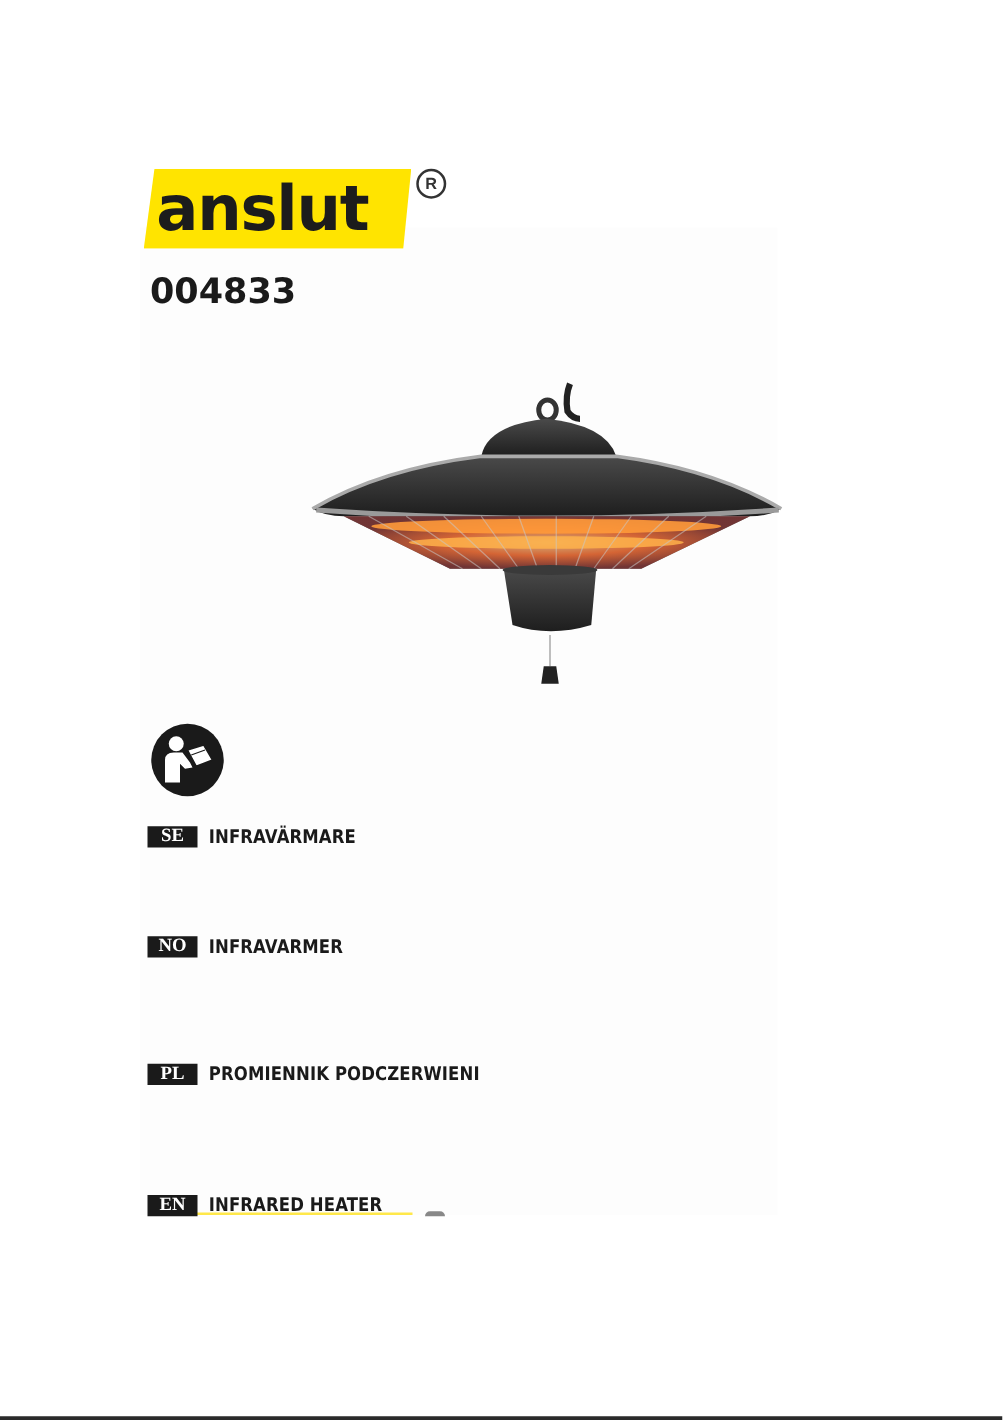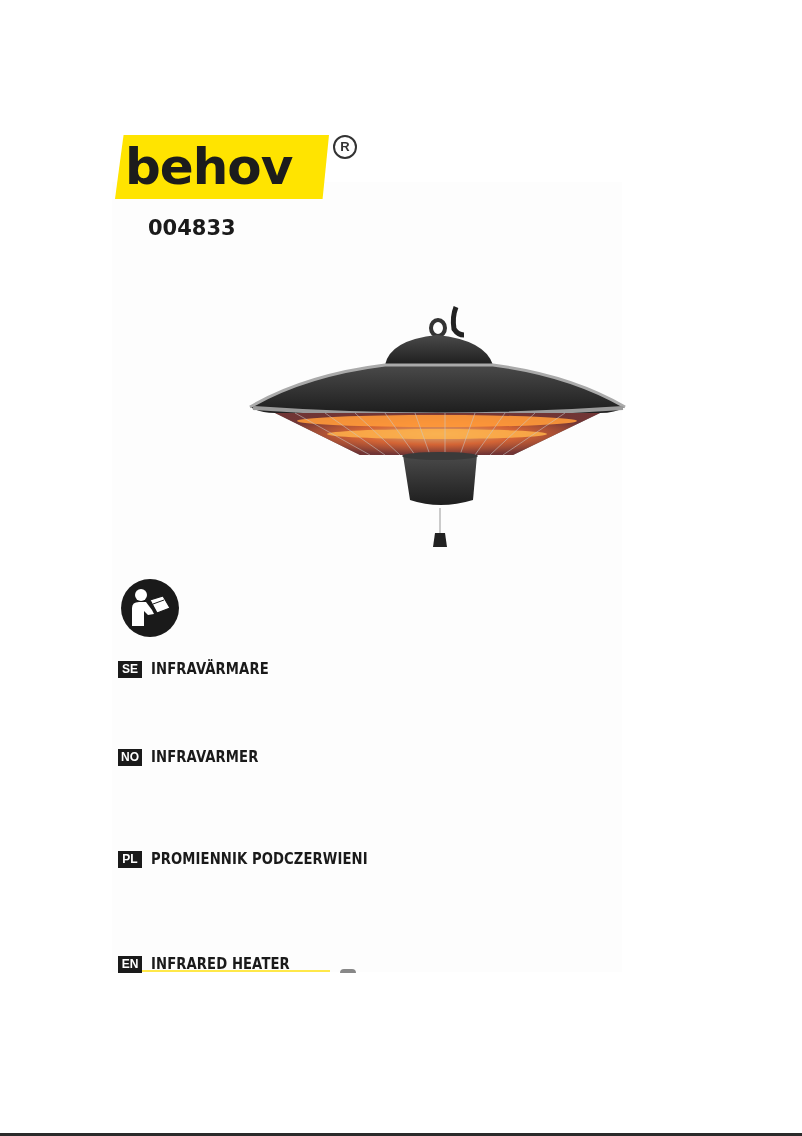--- a/index.html
+++ b/index.html
@@ -23,31 +23,31 @@
     position: absolute; left: 10px; top: 2px;
     font-family: "DejaVu Sans", sans-serif; font-weight: bold;
     font-size: 50px; letter-spacing: -1px; color: #1c1c1c; line-height: 60px;
   }
   .logo-reg {
     position: absolute; left: 218px; top: 0px;
     width: 20px; height: 20px; border: 2px solid #333; border-radius: 50%;
     font-size: 13px; font-weight: bold; text-align: center; line-height: 20px; color: #333;
   }
   .article-no {
-    position: absolute; left: 148px; top: 216px;
-    font-family: "DejaVu Sans", sans-serif; font-weight: bold; font-size: 21px; color: #1a1a1a;
+    position: absolute; left: 120px; top: 216px;
+    font-family: "DejaVu Sans", sans-serif; font-weight: bold; font-size: 28px; color: #1a1a1a;
   }
   .product-image { position: absolute; left: 245px; top: 295px; width: 385px; height: 265px; }
   .manual-icon { position: absolute; left: 120px; top: 578px; width: 60px; height: 60px; }
   .lang-section { position: absolute; left: 118px; }
   .lang-head { display: flex; align-items: center; height: 20px; }
   .lang-badge {
-    background: #1a1a1a; color: #fff; font-weight: bold; font-size: 12px;
-    width: 24px; height: 17px; line-height: 17px; text-align: center;
-    font-family: Liberation Sans, sans-serif;
+    background: #1a1a1a; color: #fff; font-weight: bold; font-size: 15px;
+    width: 40px; height: 17px; line-height: 17px; text-align: center;
+    font-family: Liberation Serif, serif;
   }
   .lang-title {
     margin-left: 9px; font-weight: bold; font-size: 15px; letter-spacing: 0.1px;
     font-family: "DejaVu Sans", sans-serif; transform: scaleX(0.88); transform-origin: left center;
     color: #1a1a1a; white-space: nowrap;
   }
   .lang-lines { margin-top: 1px; }
   .lang-line {
     font-size: 12px; line-height: 15.5px; color: #222; white-space: nowrap;
     font-family: "DejaVu Sans", sans-serif; transform: scaleX(0.86); transform-origin: left center;
@@ -61,21 +61,21 @@
   }
   .bottom-rule { position: absolute; left: 0; top: 1133px; width: 802px; height: 3px; background: #2a2a2a; }
 </style>
 </head>
 <body>
 
 <div class="page-panel"></div>
 
 <div class="logo-wrap">
   <div class="logo-band"></div>
-  <div class="logo-text">behov</div>
+  <div class="logo-text">anslut</div>
   <div class="logo-reg">R</div>
 </div>
 
 <div class="article-no">004833</div>
 
 <div class="product-image">
   <svg width="385" height="265" viewBox="0 0 385 265">
     <defs>
       <linearGradient id="shade" x1="0" y1="0" x2="0" y2="1">
         <stop offset="0" stop-color="#4a4a4a"></stop>

